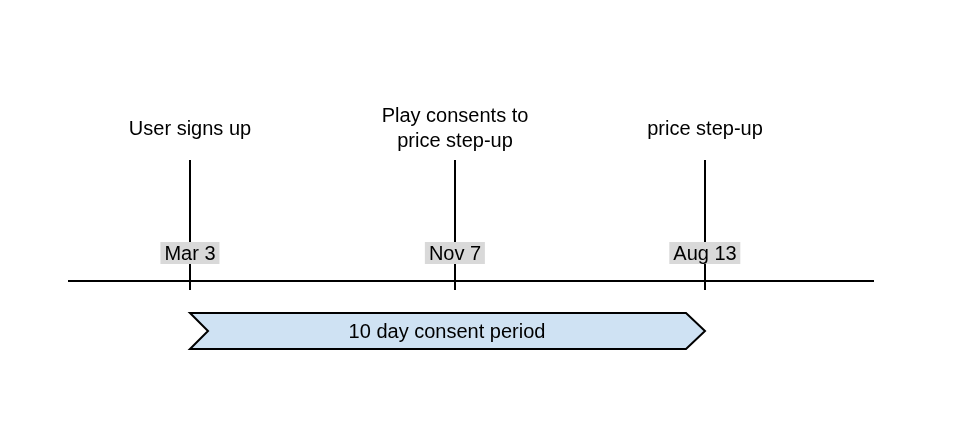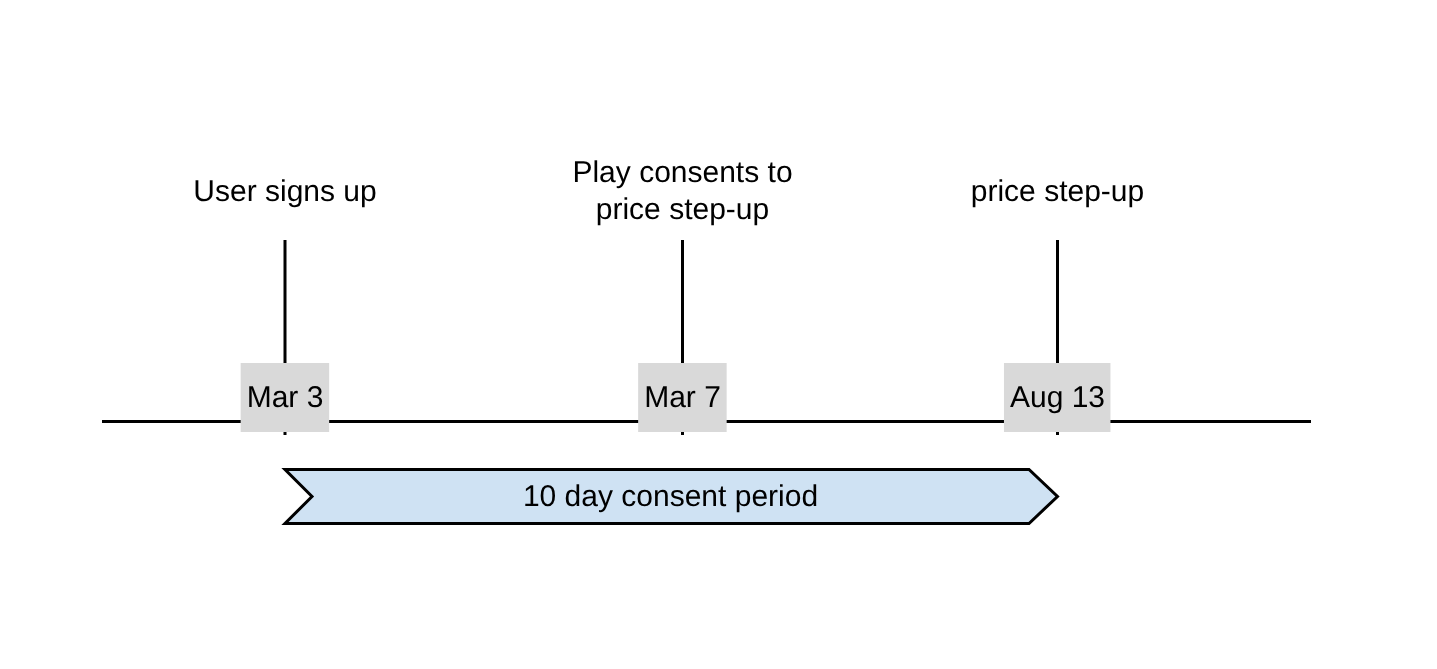--- a/index.html
+++ b/index.html
@@ -45,21 +45,21 @@
     width: 2px; height: 130px;
     background: #000000;
   }
   .date-badge {
     position: absolute;
     top: 242px; left: 0;
     transform: translateX(-50%);
     background: #d9d9d9;
     font-size: 20px;
     line-height: 22px;
-    padding: 12px 4px;
+    padding: 0 4px;
     white-space: nowrap;
     z-index: 2;
   }
   .banner-svg {
     position: absolute;
     left: 186px; top: 309px;
     width: 524px; height: 44px;
   }
   .banner-svg polygon {
     stroke: #000000;
@@ -86,21 +86,21 @@
     <div class="tick"></div>
     <div class="date-badge">Mar 3</div>
   </div>
 
   <div class="event" style="--x:455px">
     <div class="event-label">
       <div>Play consents to</div>
       <div>price step-up</div>
     </div>
     <div class="tick"></div>
-    <div class="date-badge">Mar 7</div>
+    <div class="date-badge">Nov 7</div>
   </div>
 
   <div class="event" style="--x:705px">
     <div class="event-label">
       <div>price step-up</div>
     </div>
     <div class="tick"></div>
     <div class="date-badge">Aug 13</div>
   </div>
 

